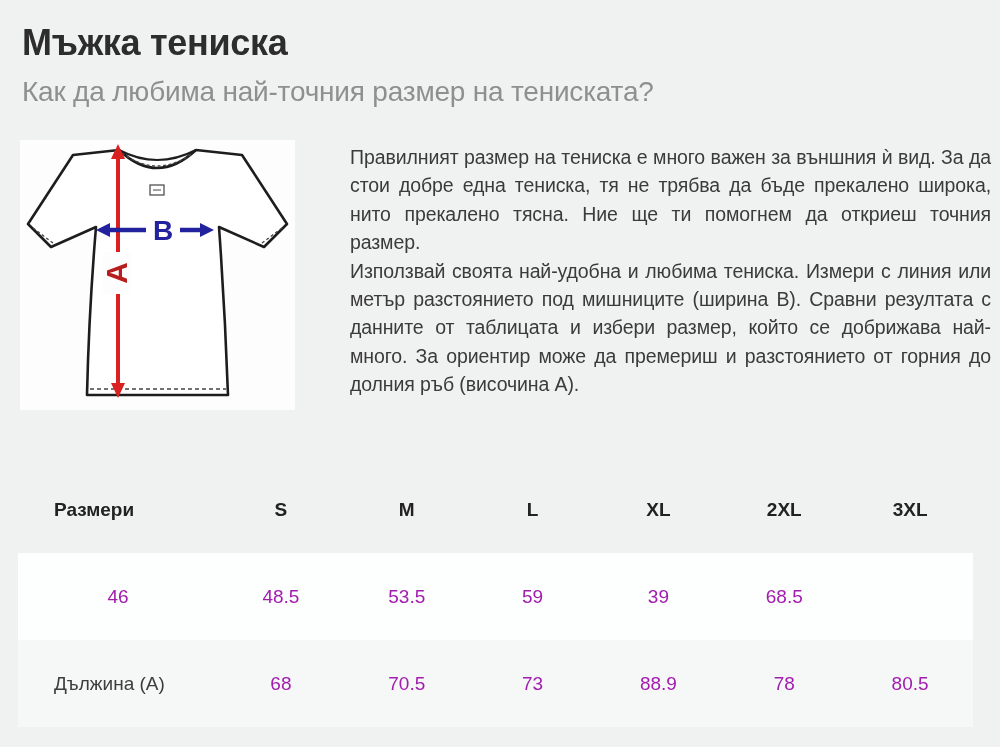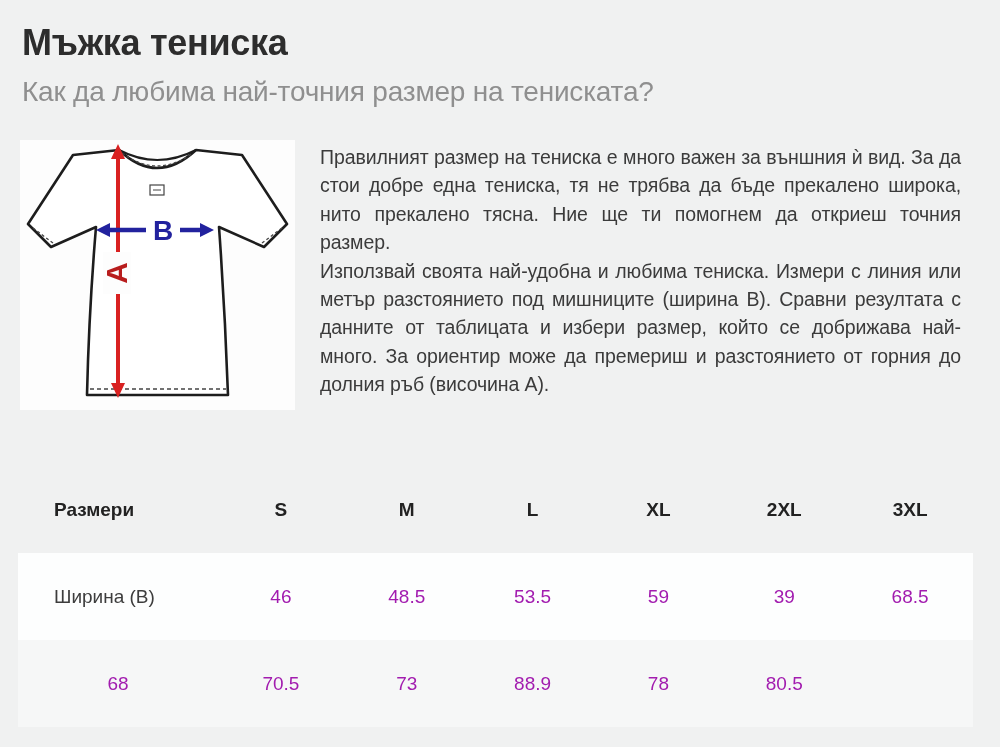--- a/index.html
+++ b/index.html
@@ -19,21 +19,21 @@
     position:absolute; left:22px; top:76px;
     font-size:28px; font-weight:400; color:#8f8f8f;
     letter-spacing:-0.2px;
   }
   .diagram-box {
     position:absolute; left:20px; top:140px;
     width:275px; height:270px;
     background:#fdfdfd;
   }
   .intro {
-    position:absolute; left:320px; top:143px; width:641px;
+    position:absolute; left:350px; top:143px; width:641px;
   }
   .intro p {
     font-size:19.5px; line-height:28.4px; color:#3b3b3b;
     text-align:justify; letter-spacing:-0.1px;
   }
   .intro p + p { }
   .size-table {
     position:absolute; left:18px; top:467px; width:955px;
   }
   .t-row {
@@ -104,29 +104,29 @@
     <div class="t-row header">
       <div class="t-cell label">Размери</div>
       <div class="t-cell">S</div>
       <div class="t-cell">M</div>
       <div class="t-cell">L</div>
       <div class="t-cell">XL</div>
       <div class="t-cell">2XL</div>
       <div class="t-cell">3XL</div>
     </div>
     <div class="t-row r1">
-      <div class="t-cell label">Ширина (B)</div>
       <div class="t-cell">46</div>
       <div class="t-cell">48.5</div>
       <div class="t-cell">53.5</div>
       <div class="t-cell">59</div>
       <div class="t-cell">39</div>
       <div class="t-cell">68.5</div>
     </div>
     <div class="t-row r2">
+      <div class="t-cell label">Дължина (A)</div>
       <div class="t-cell">68</div>
       <div class="t-cell">70.5</div>
       <div class="t-cell">73</div>
       <div class="t-cell">88.9</div>
       <div class="t-cell">78</div>
       <div class="t-cell">80.5</div>
     </div>
   </div>
 
 </div>

